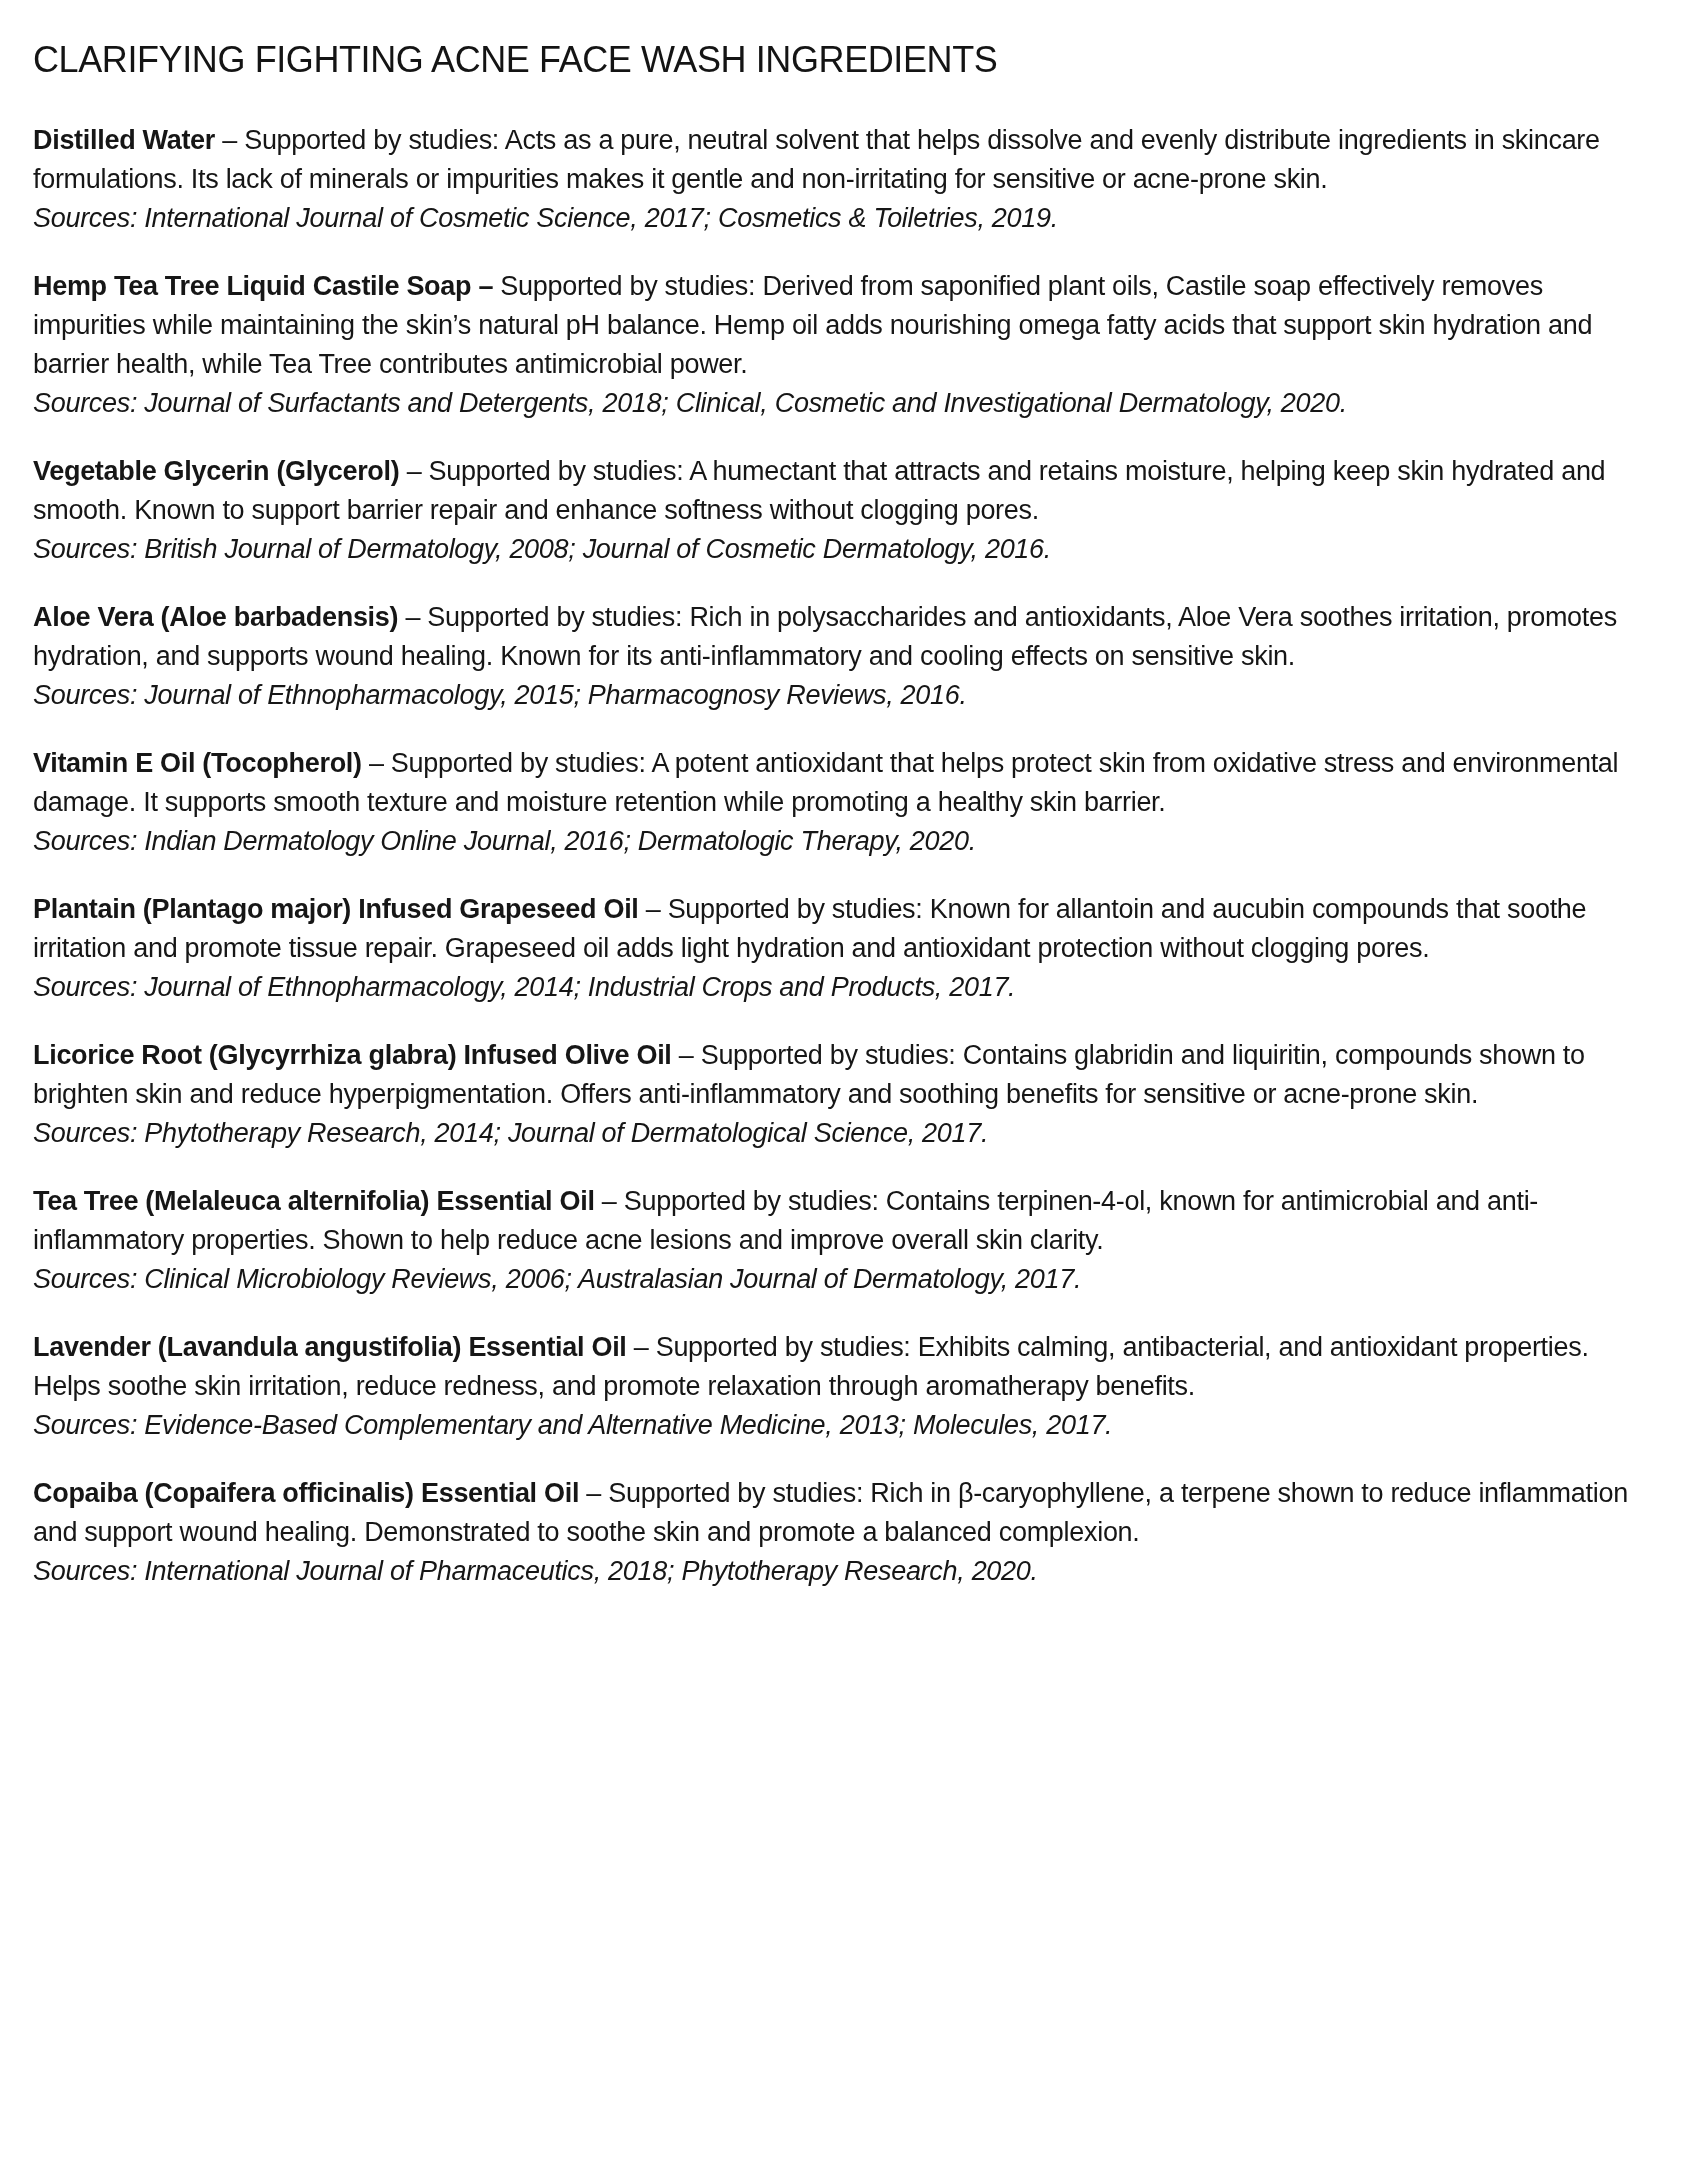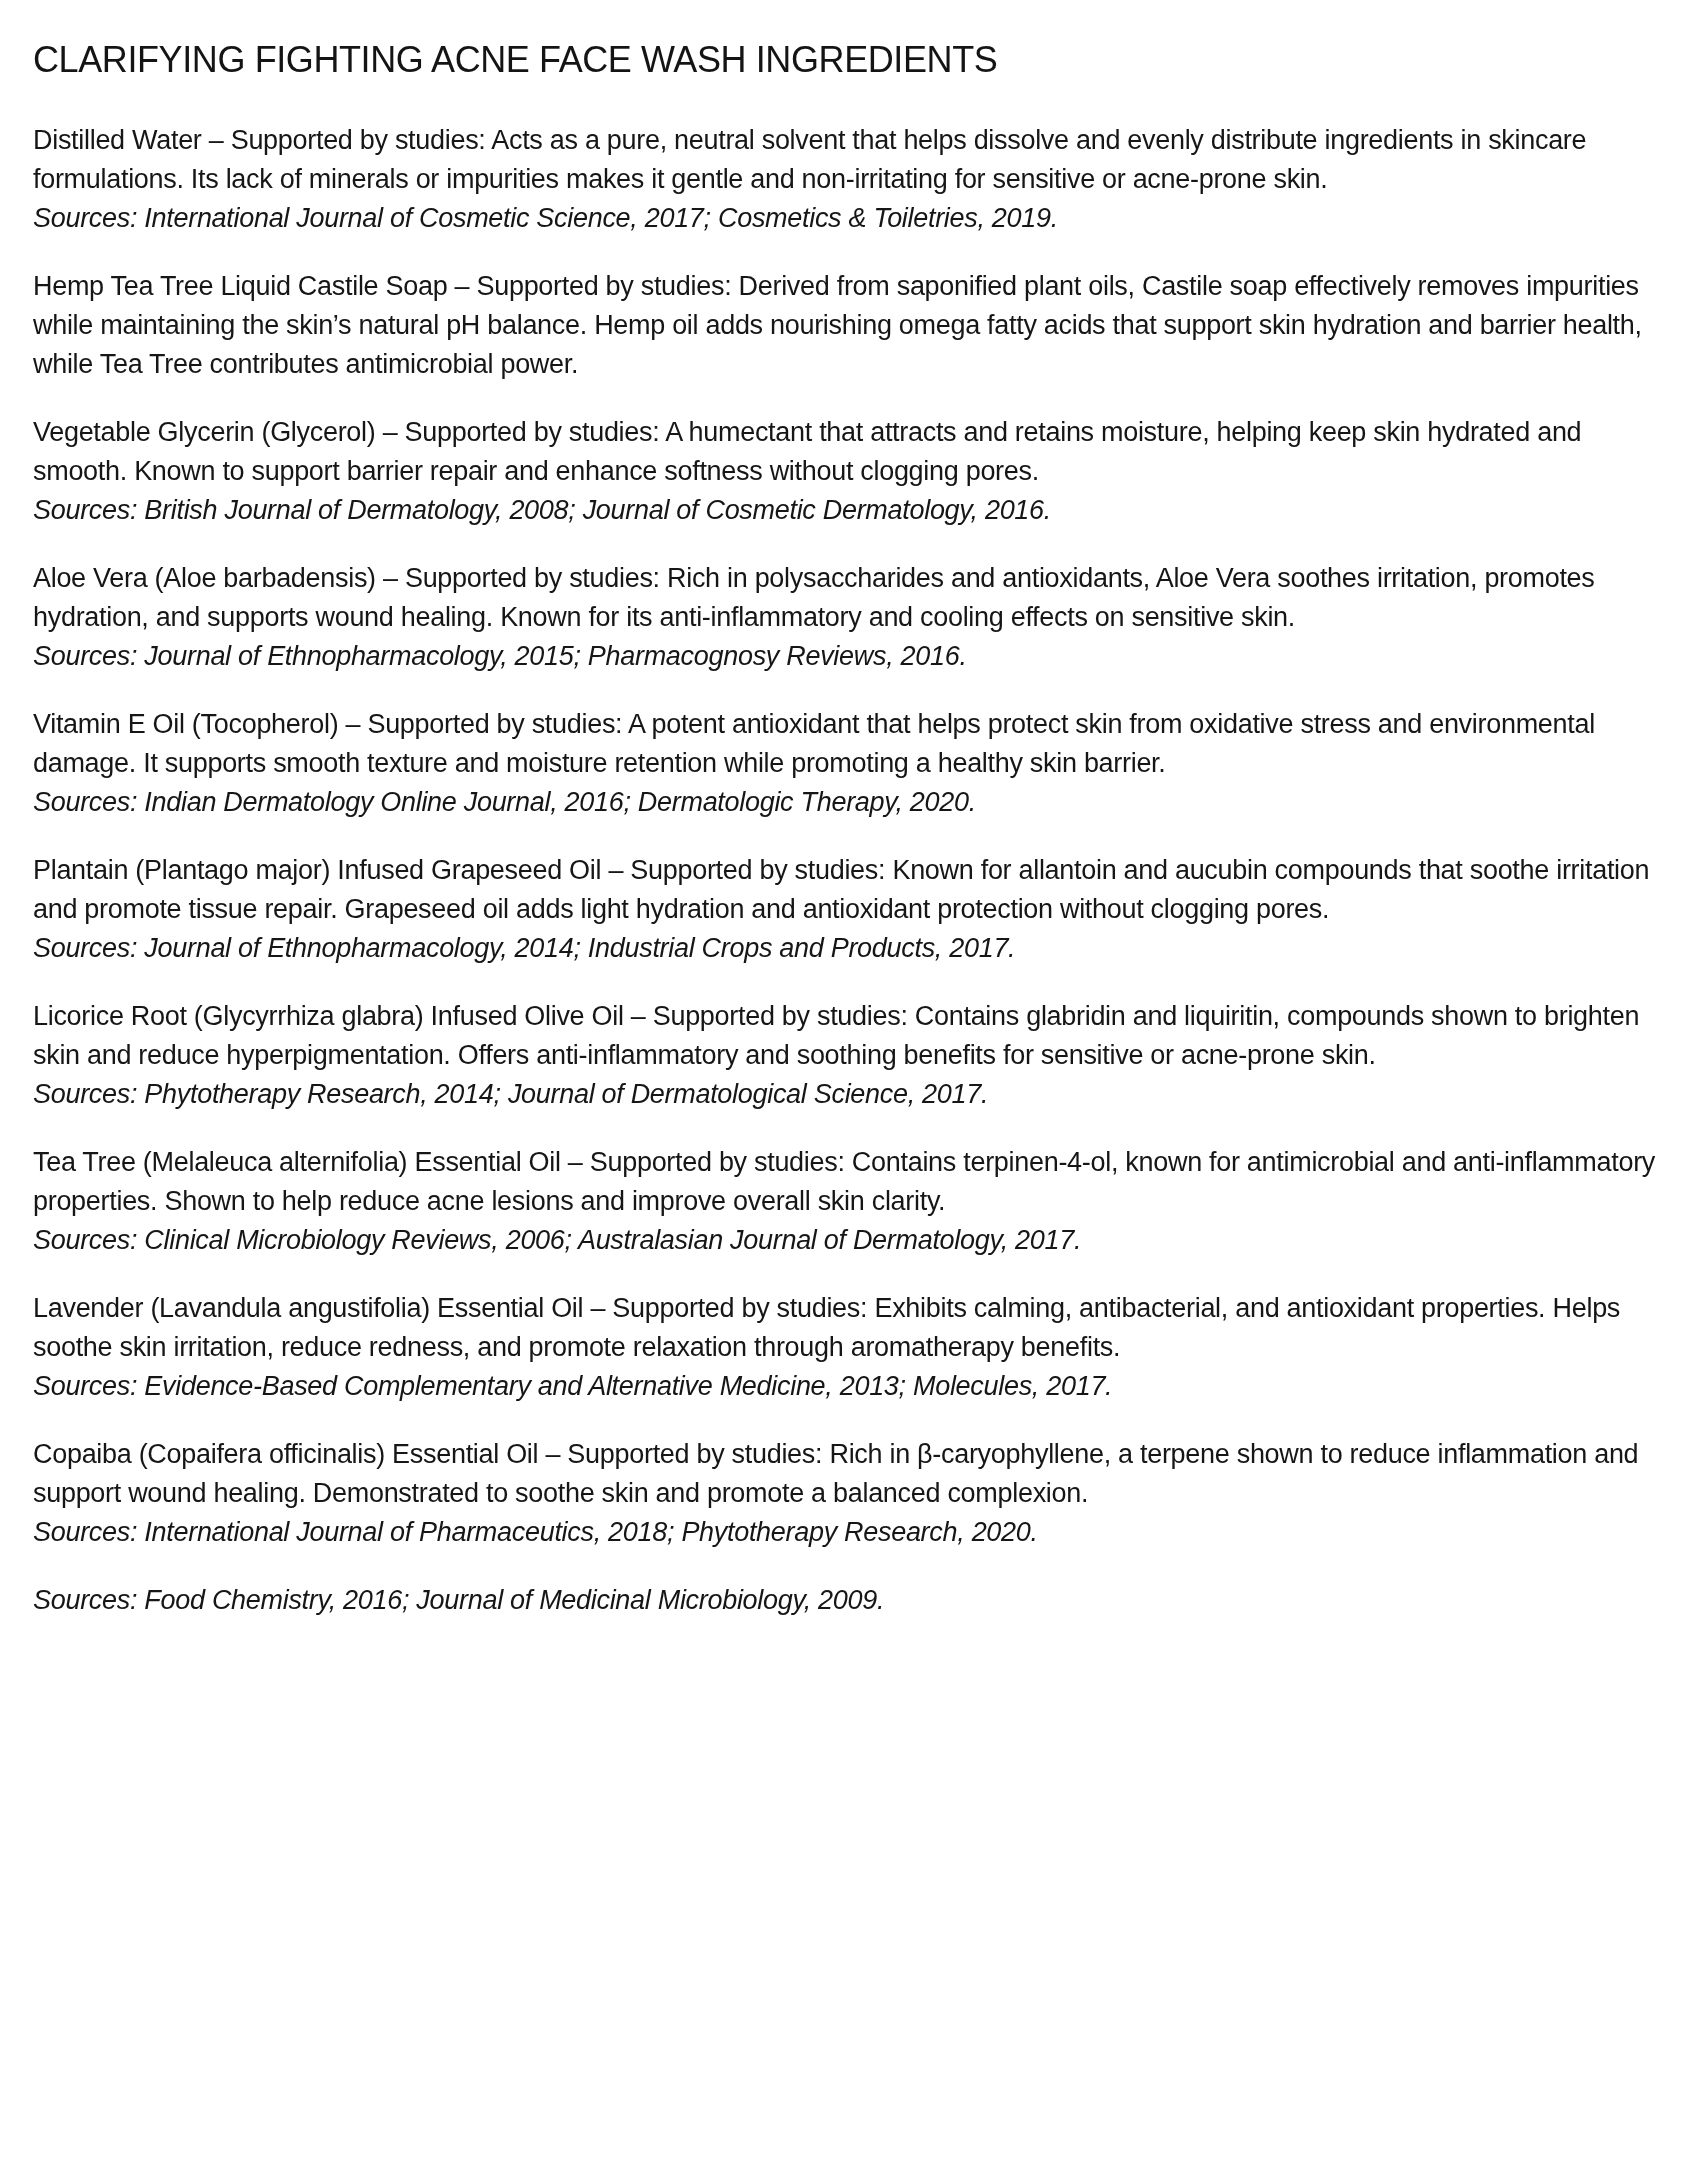--- a/index.html
+++ b/index.html
@@ -29,21 +29,21 @@
   .ingredient-section {
     margin: 0 0 29px 0;
   }
   p.entry, p.sources {
     margin: 0;
     font-size: 27px;
     line-height: 39px;
     letter-spacing: -0.3px;
   }
   p.entry .ingredient-name {
-    font-weight: 400;
+    font-weight: 700;
   }
   p.sources {
     font-style: italic;
     font-weight: 400;
   }
   p.summary-line {
     margin: 0;
     font-size: 27px;
     line-height: 39px;
     letter-spacing: -0.3px;
@@ -66,20 +66,21 @@
 
   <div>
 
     <section class="ingredient-section">
       <p class="entry"><strong class="ingredient-name">Distilled Water</strong> <span>– Supported by studies: Acts as a pure, neutral solvent that helps dissolve and evenly distribute ingredients in skincare formulations. Its lack of minerals or impurities makes it gentle and non-irritating for sensitive or acne-prone skin.</span></p>
       <p class="sources">Sources: International Journal of Cosmetic Science, 2017; Cosmetics &amp; Toiletries, 2019.</p>
     </section>
 
     <section class="ingredient-section">
       <p class="entry"><strong class="ingredient-name">Hemp Tea Tree Liquid Castile Soap –</strong> <span>Supported by studies: Derived from saponified plant oils, Castile soap effectively removes impurities while maintaining the skin’s natural pH balance. Hemp oil adds nourishing omega fatty acids that support skin hydration and barrier health, while Tea Tree contributes antimicrobial power.</span></p>
+      <p class="sources">Sources: Journal of Surfactants and Detergents, 2018; Clinical, Cosmetic and Investigational Dermatology, 2020.</p>
     </section>
 
     <section class="ingredient-section">
       <p class="entry"><strong class="ingredient-name">Vegetable Glycerin (Glycerol)</strong> <span>– Supported by studies: A humectant that attracts and retains moisture, helping keep skin hydrated and smooth. Known to support barrier repair and enhance softness without clogging pores.</span></p>
       <p class="sources">Sources: British Journal of Dermatology, 2008; Journal of Cosmetic Dermatology, 2016.</p>
     </section>
 
     <section class="ingredient-section">
       <p class="entry"><strong class="ingredient-name">Aloe Vera (Aloe barbadensis)</strong> <span>– Supported by studies: Rich in polysaccharides and antioxidants, Aloe Vera soothes irritation, promotes hydration, and supports wound healing. Known for its anti-inflammatory and cooling effects on sensitive skin.</span></p>
       <p class="sources">Sources: Journal of Ethnopharmacology, 2015; Pharmacognosy Reviews, 2016.</p>

